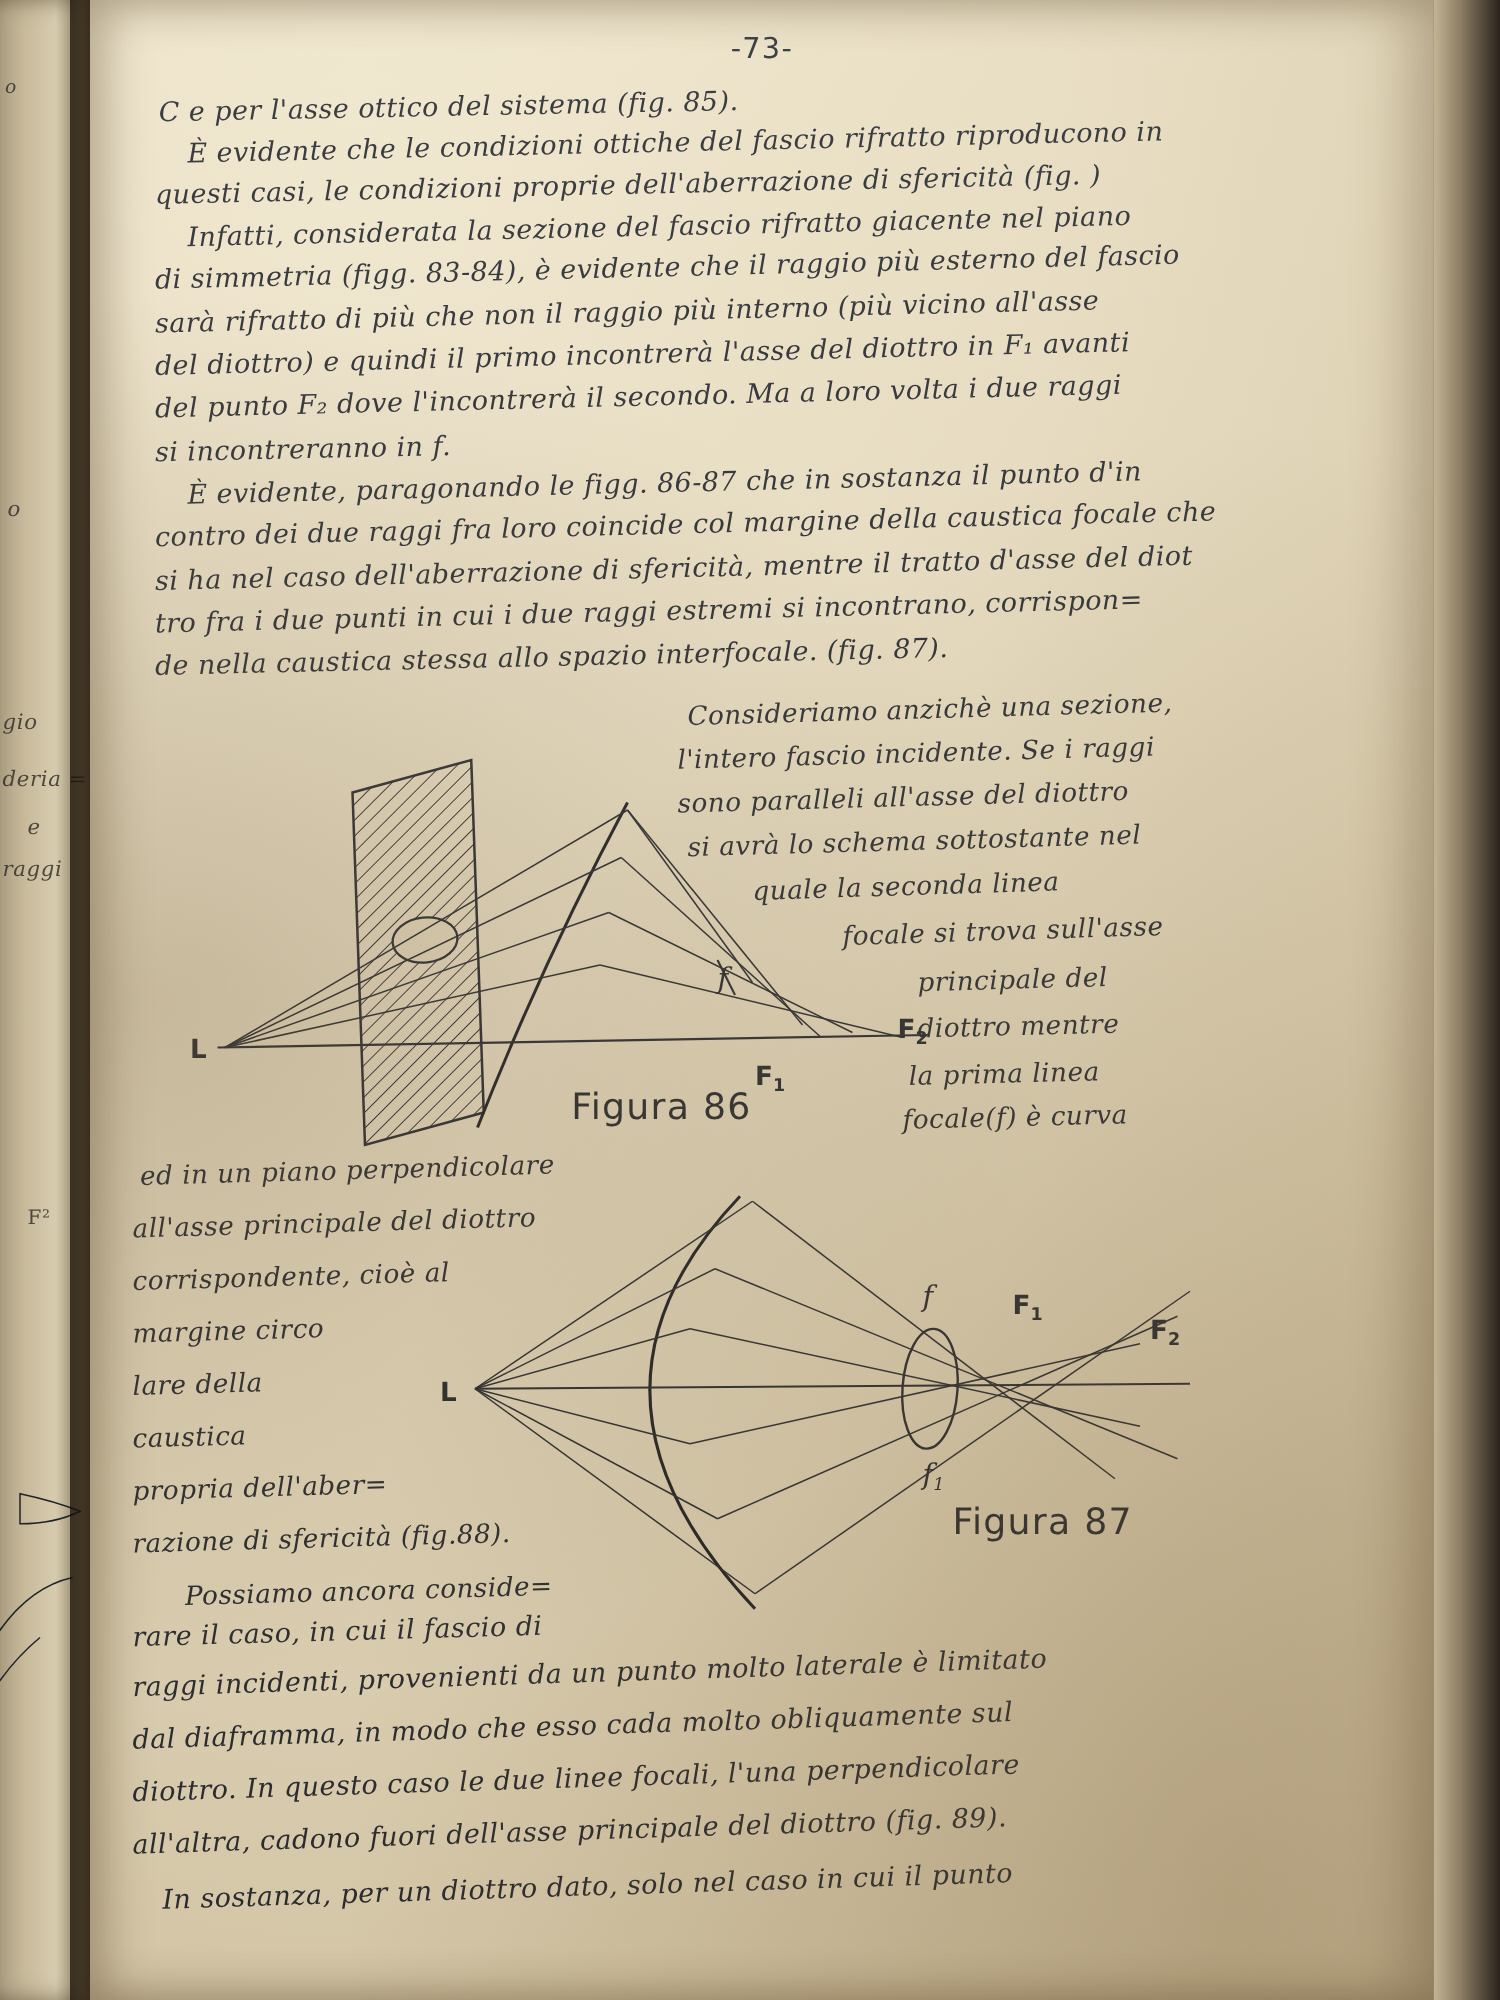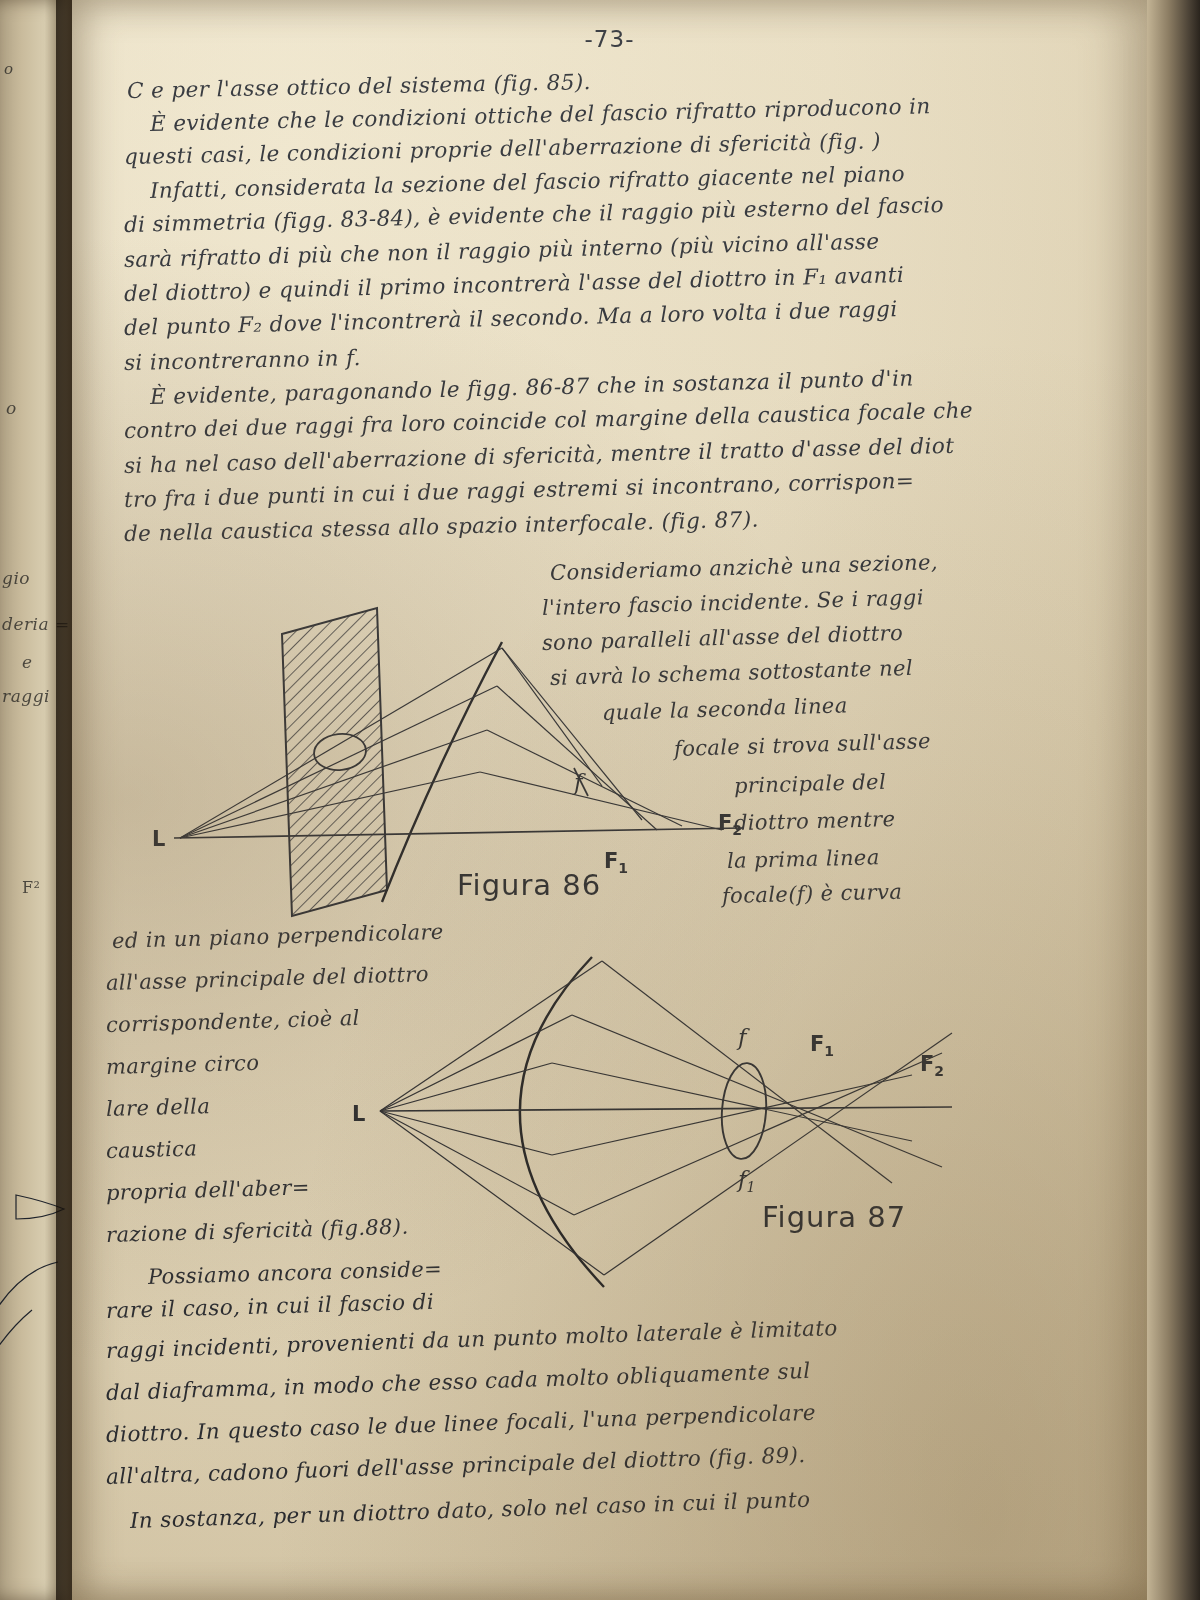--- a/index.html
+++ b/index.html
@@ -96,21 +96,21 @@
 <div class="desk"></div>
 
 <div class="left-page">
   <div class="ltext" style="left:4px;top:60px;font-size:15px;">o</div>
   <div class="ltext" style="left:14px;top:160px;font-size:15px;"></div>
   <div class="ltext" style="left:6px;top:398px;">o</div>
   <div class="ltext" style="left:2px;top:568px;">gio</div>
   <div class="ltext" style="left:2px;top:614px;">deria =</div>
   <div class="ltext" style="left:22px;top:652px;">e</div>
   <div class="ltext" style="left:2px;top:686px;">raggi</div>
-  <div class="ltext" style="left:22px;top:878px;font-style:normal;font-size:16px;">F²</div>
+  <div class="ltext" style="left:22px;top:964px;font-style:normal;font-size:16px;">F²</div>
   <svg class="left-figure" width="70" height="200" viewBox="0 0 70 200">
     <path class="ln-thin" d="M10 35 q28 6 48 14 q-20 10 -48 10 z"></path>
     <path class="ln-thin" d="M-10 150 q26 -40 62 -48"></path>
     <path class="ln-thin" d="M-14 196 q18 -28 40 -46"></path>
   </svg>
 </div>
 <div class="gutter"></div>
 
 <div class="page">
 

